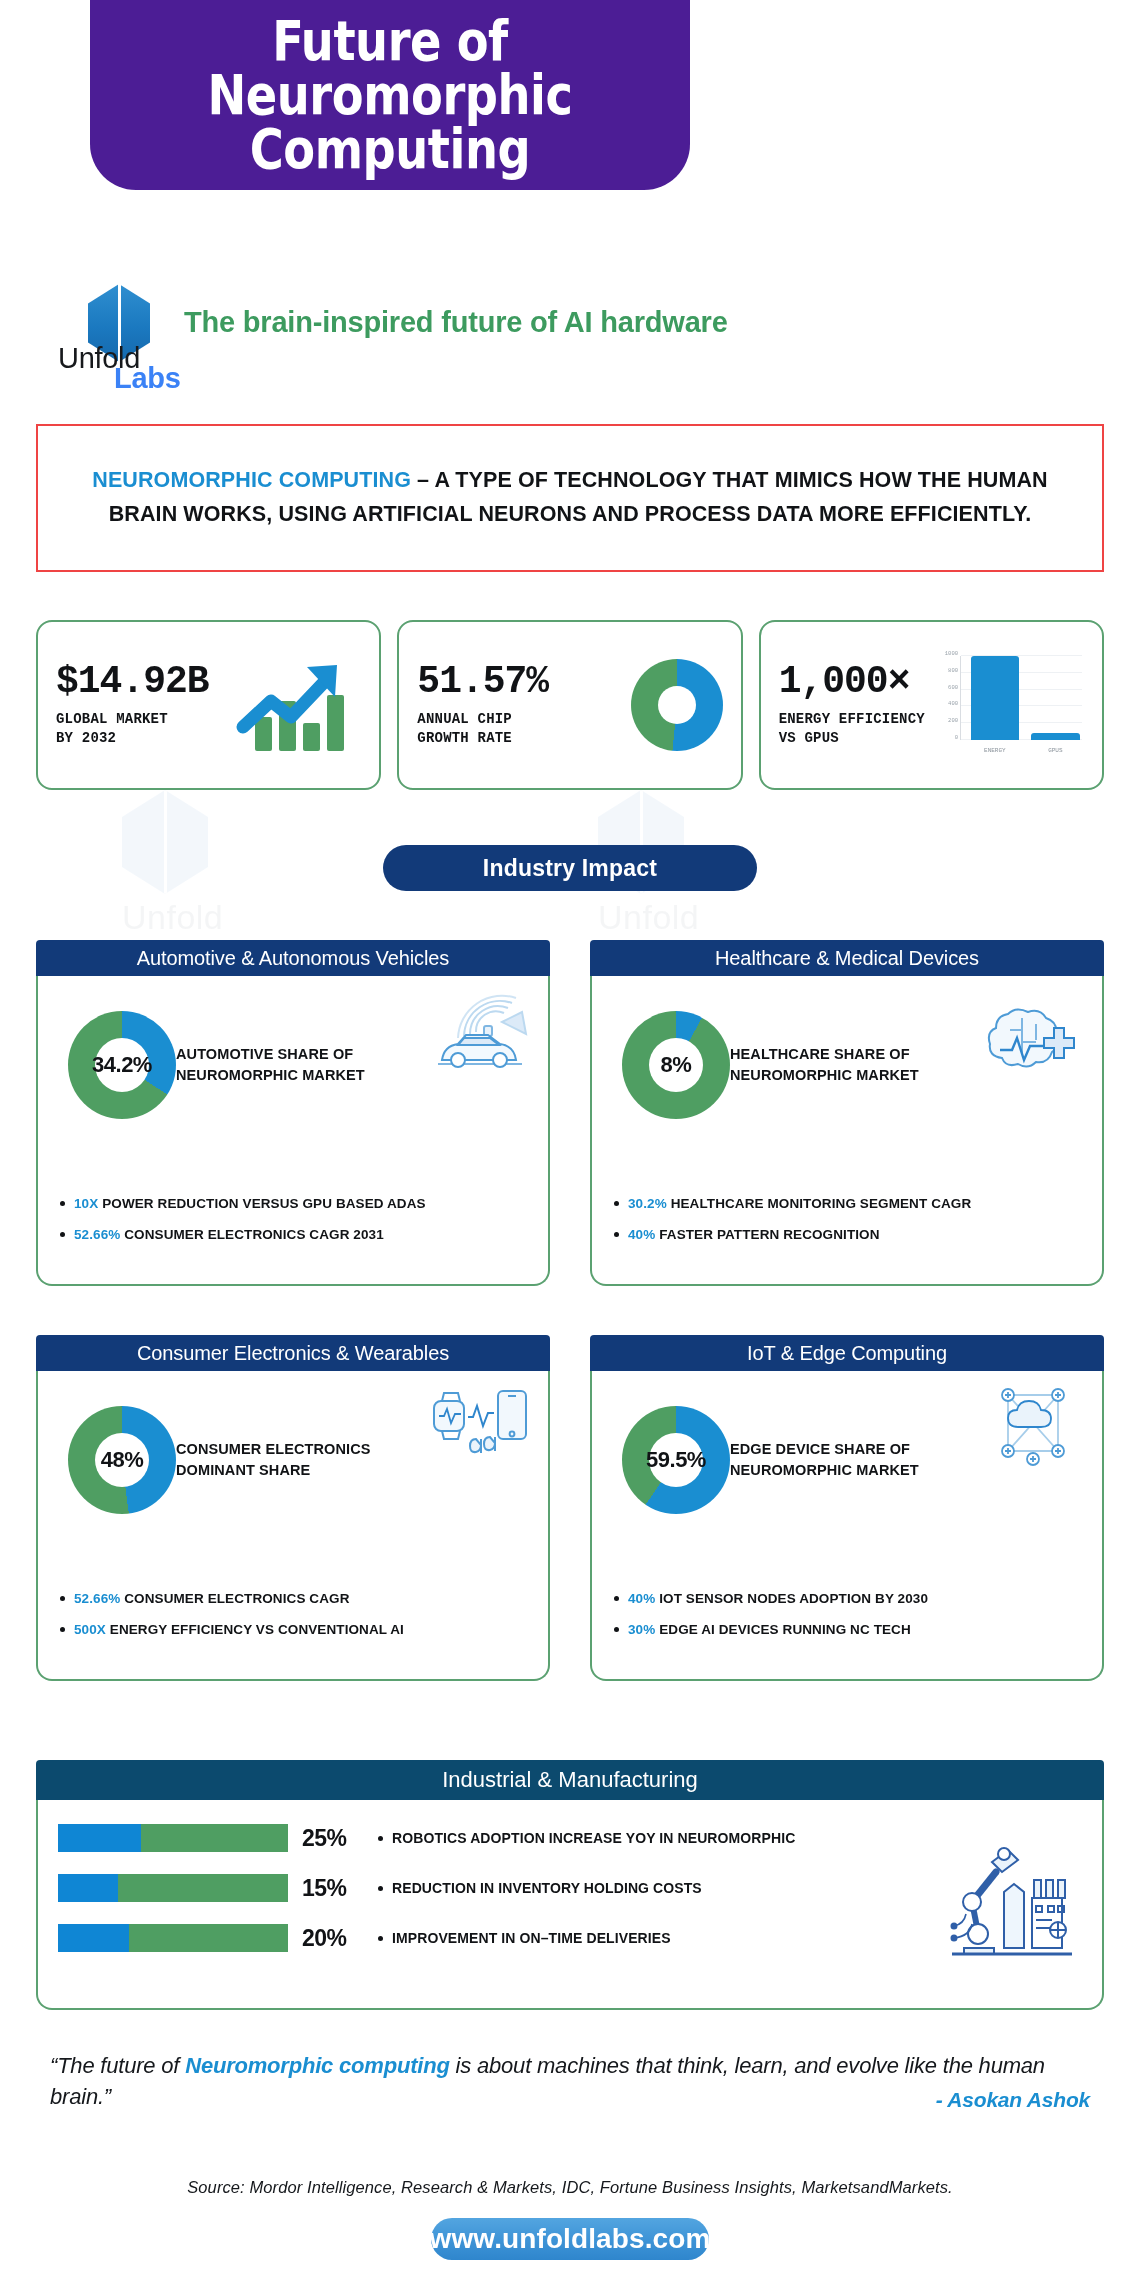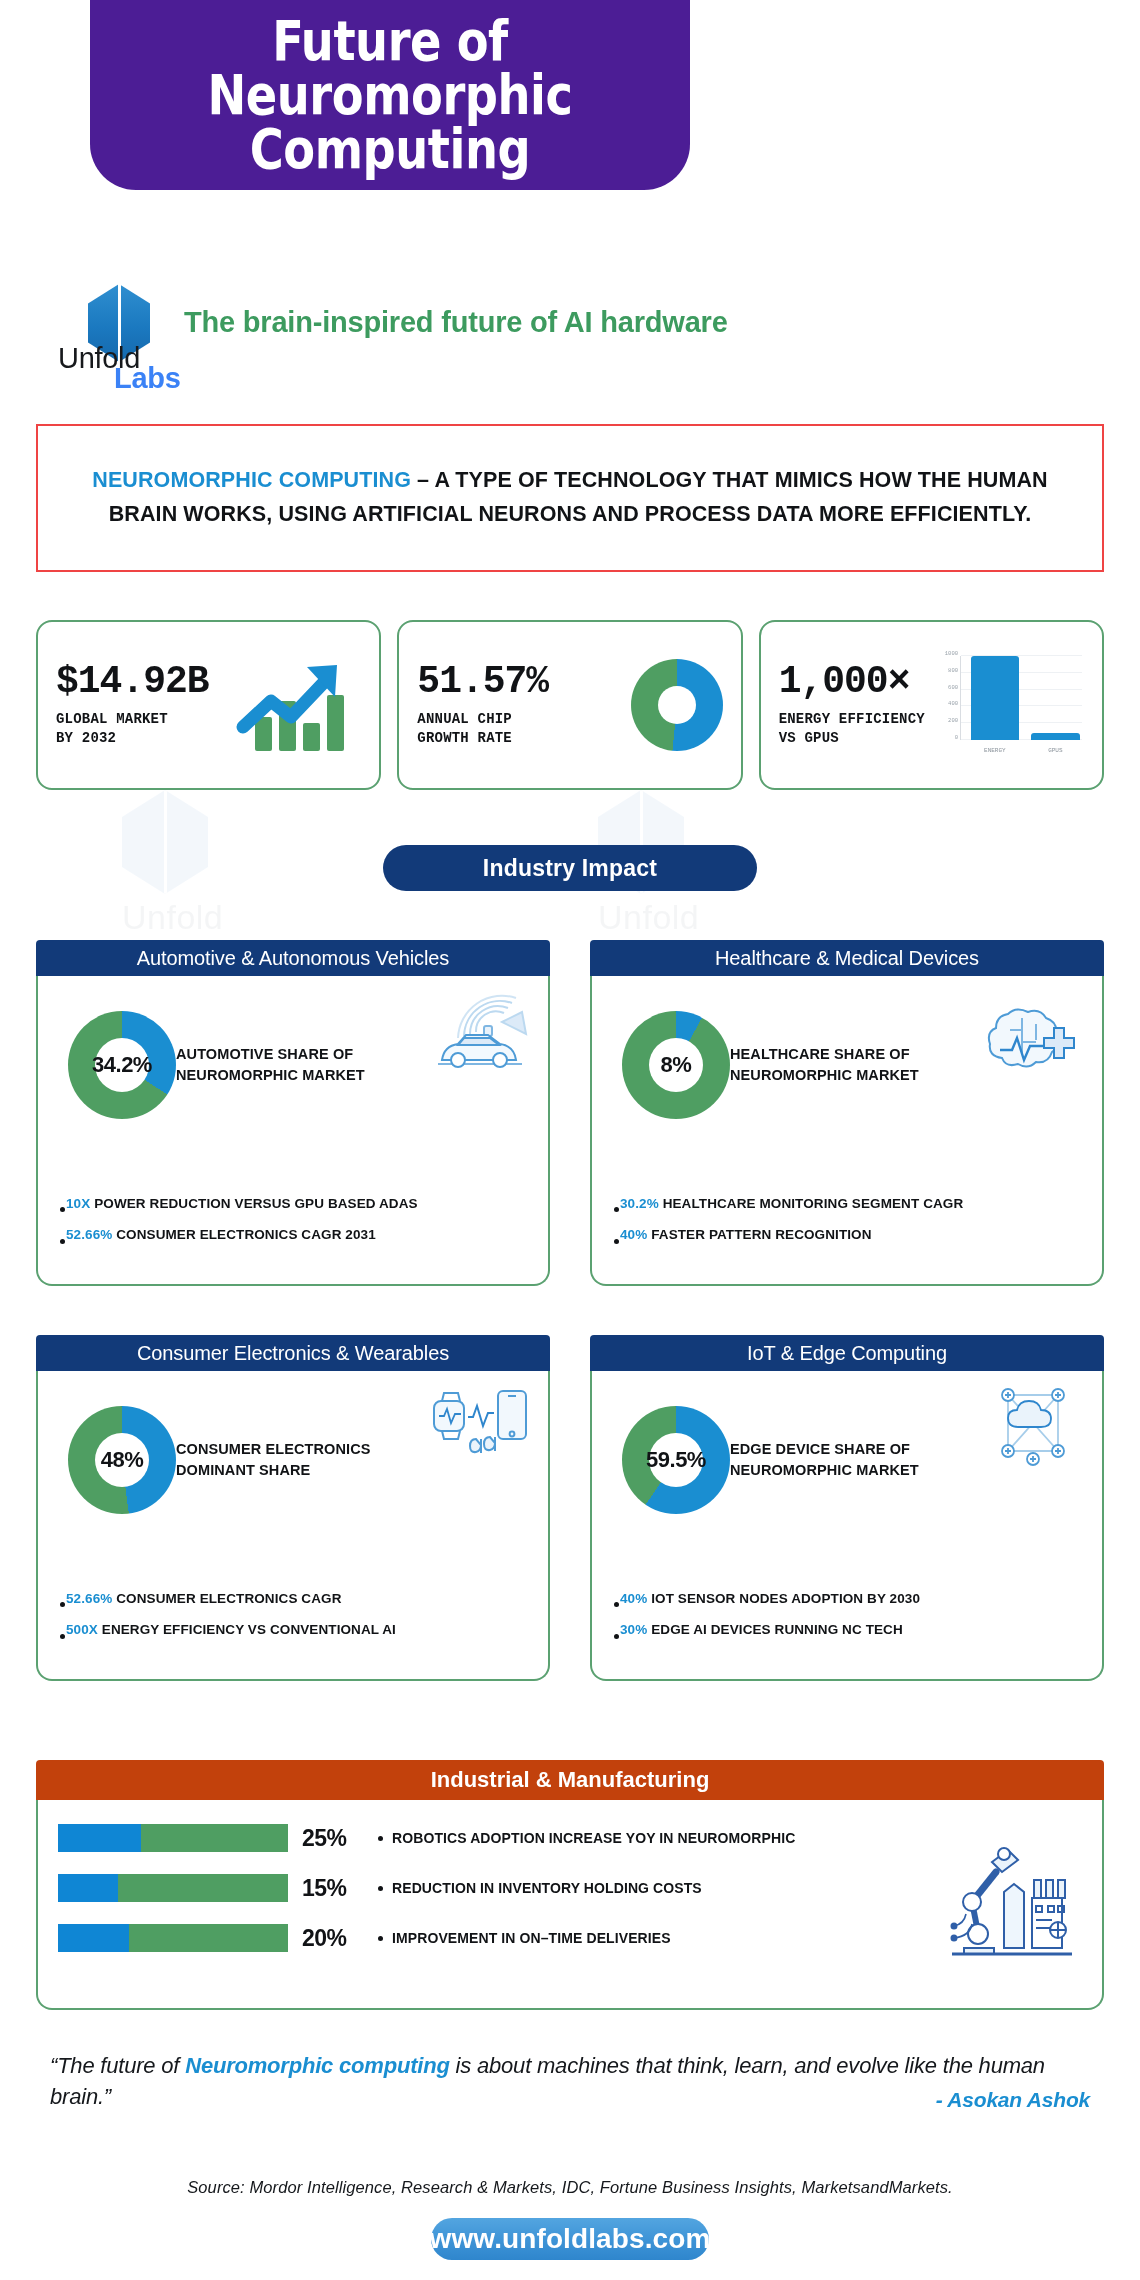--- a/index.html
+++ b/index.html
@@ -112,30 +112,30 @@
     background:#fff;height:310px;position:relative;padding:14px 18px 10px;
   }
   .qtop{display:flex;align-items:center;height:150px;position:relative;}
   .qdonut{width:108px;height:108px;border-radius:50%;position:relative;flex:0 0 auto;margin-left:12px;}
   .qdonut::after{content:"";position:absolute;inset:27px;background:#fff;border-radius:50%;}
   .qdonut .val{position:absolute;inset:0;display:flex;align-items:center;justify-content:center;
     z-index:2;font-weight:700;font-size:22px;color:#111316;letter-spacing:-.5px;}
   .qlabel{font-weight:700;font-size:14.5px;line-height:1.45;color:#111316;max-width:215px;letter-spacing:.1px;}
   .qart{position:absolute;right:-4px;top:-2px;width:110px;height:92px;}
   .qbullets{position:absolute;left:22px;right:14px;bottom:26px;}
-  .qb{display:flex;align-items:flex-end;gap:1px;font-size:13.5px;font-weight:700;
+  .qb{display:flex;align-items:flex-start;gap:9px;font-size:13.5px;font-weight:700;
     color:#111316;line-height:1.3;margin-bottom:14px;letter-spacing:.1px;}
   .qb .dot{width:5px;height:5px;border-radius:50%;background:#111316;margin-top:6px;flex:0 0 auto;}
   .qb .accent{color:#1a8ed1;}
 
   
   .indus{position:absolute;left:36px;top:1760px;width:1068px;}
-  .ihead{background:#c2410c;color:#fff;height:40px;border-radius:4px 4px 0 0;
-    display:flex;align-items:center;justify-content:center;
-    font-weight:700;font-size:22px;}
+  .ihead{background:#0c4a6e;color:#fff;height:40px;border-radius:4px 4px 0 0;
+    display:flex;align-items:center;justify-content:center;
+    font-weight:400;font-size:22px;}
   .ibody{border:2px solid #5ba171;border-top:none;border-radius:0 0 16px 16px;
     background:#fff;height:210px;position:relative;padding:24px 20px 10px;}
   .irow{display:flex;align-items:center;gap:14px;margin-bottom:22px;}
   .ibar{width:230px;height:28px;background:#4f9e62;position:relative;}
   .ibar span{position:absolute;left:0;top:0;bottom:0;background:#0f86d4;}
   .ipct{font-weight:700;font-size:23px;color:#111316;letter-spacing:-.5px;width:62px;}
   .itext{display:flex;align-items:center;gap:9px;font-weight:700;font-size:14px;color:#111316;letter-spacing:.1px;}
   .itext .dot{width:5px;height:5px;border-radius:50%;background:#111316;}
   .iart{position:absolute;right:24px;top:36px;width:130px;height:128px;}
 

